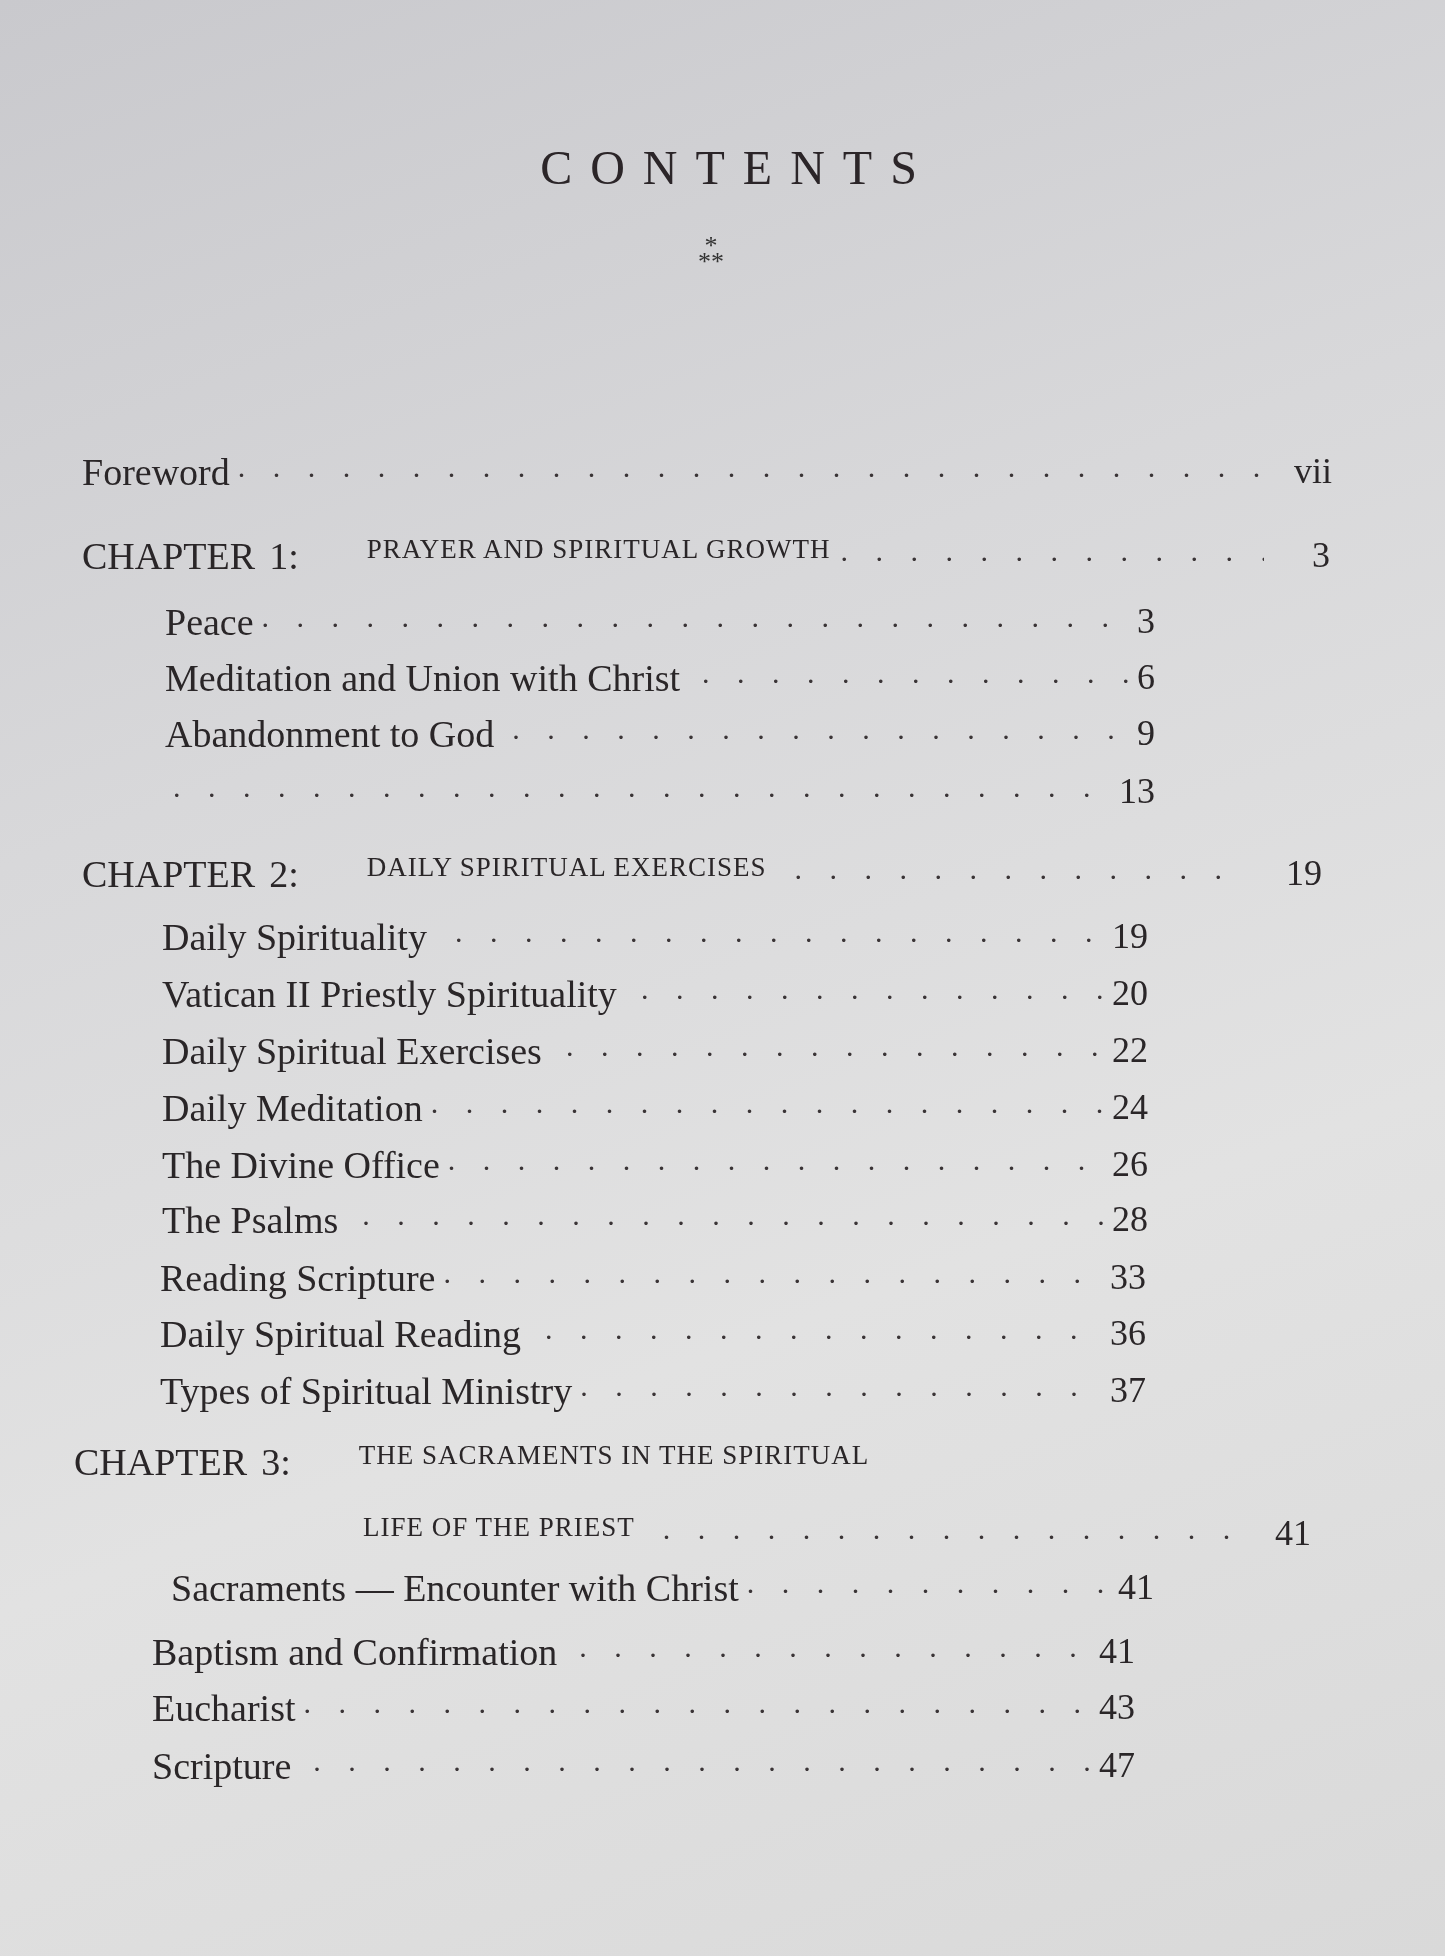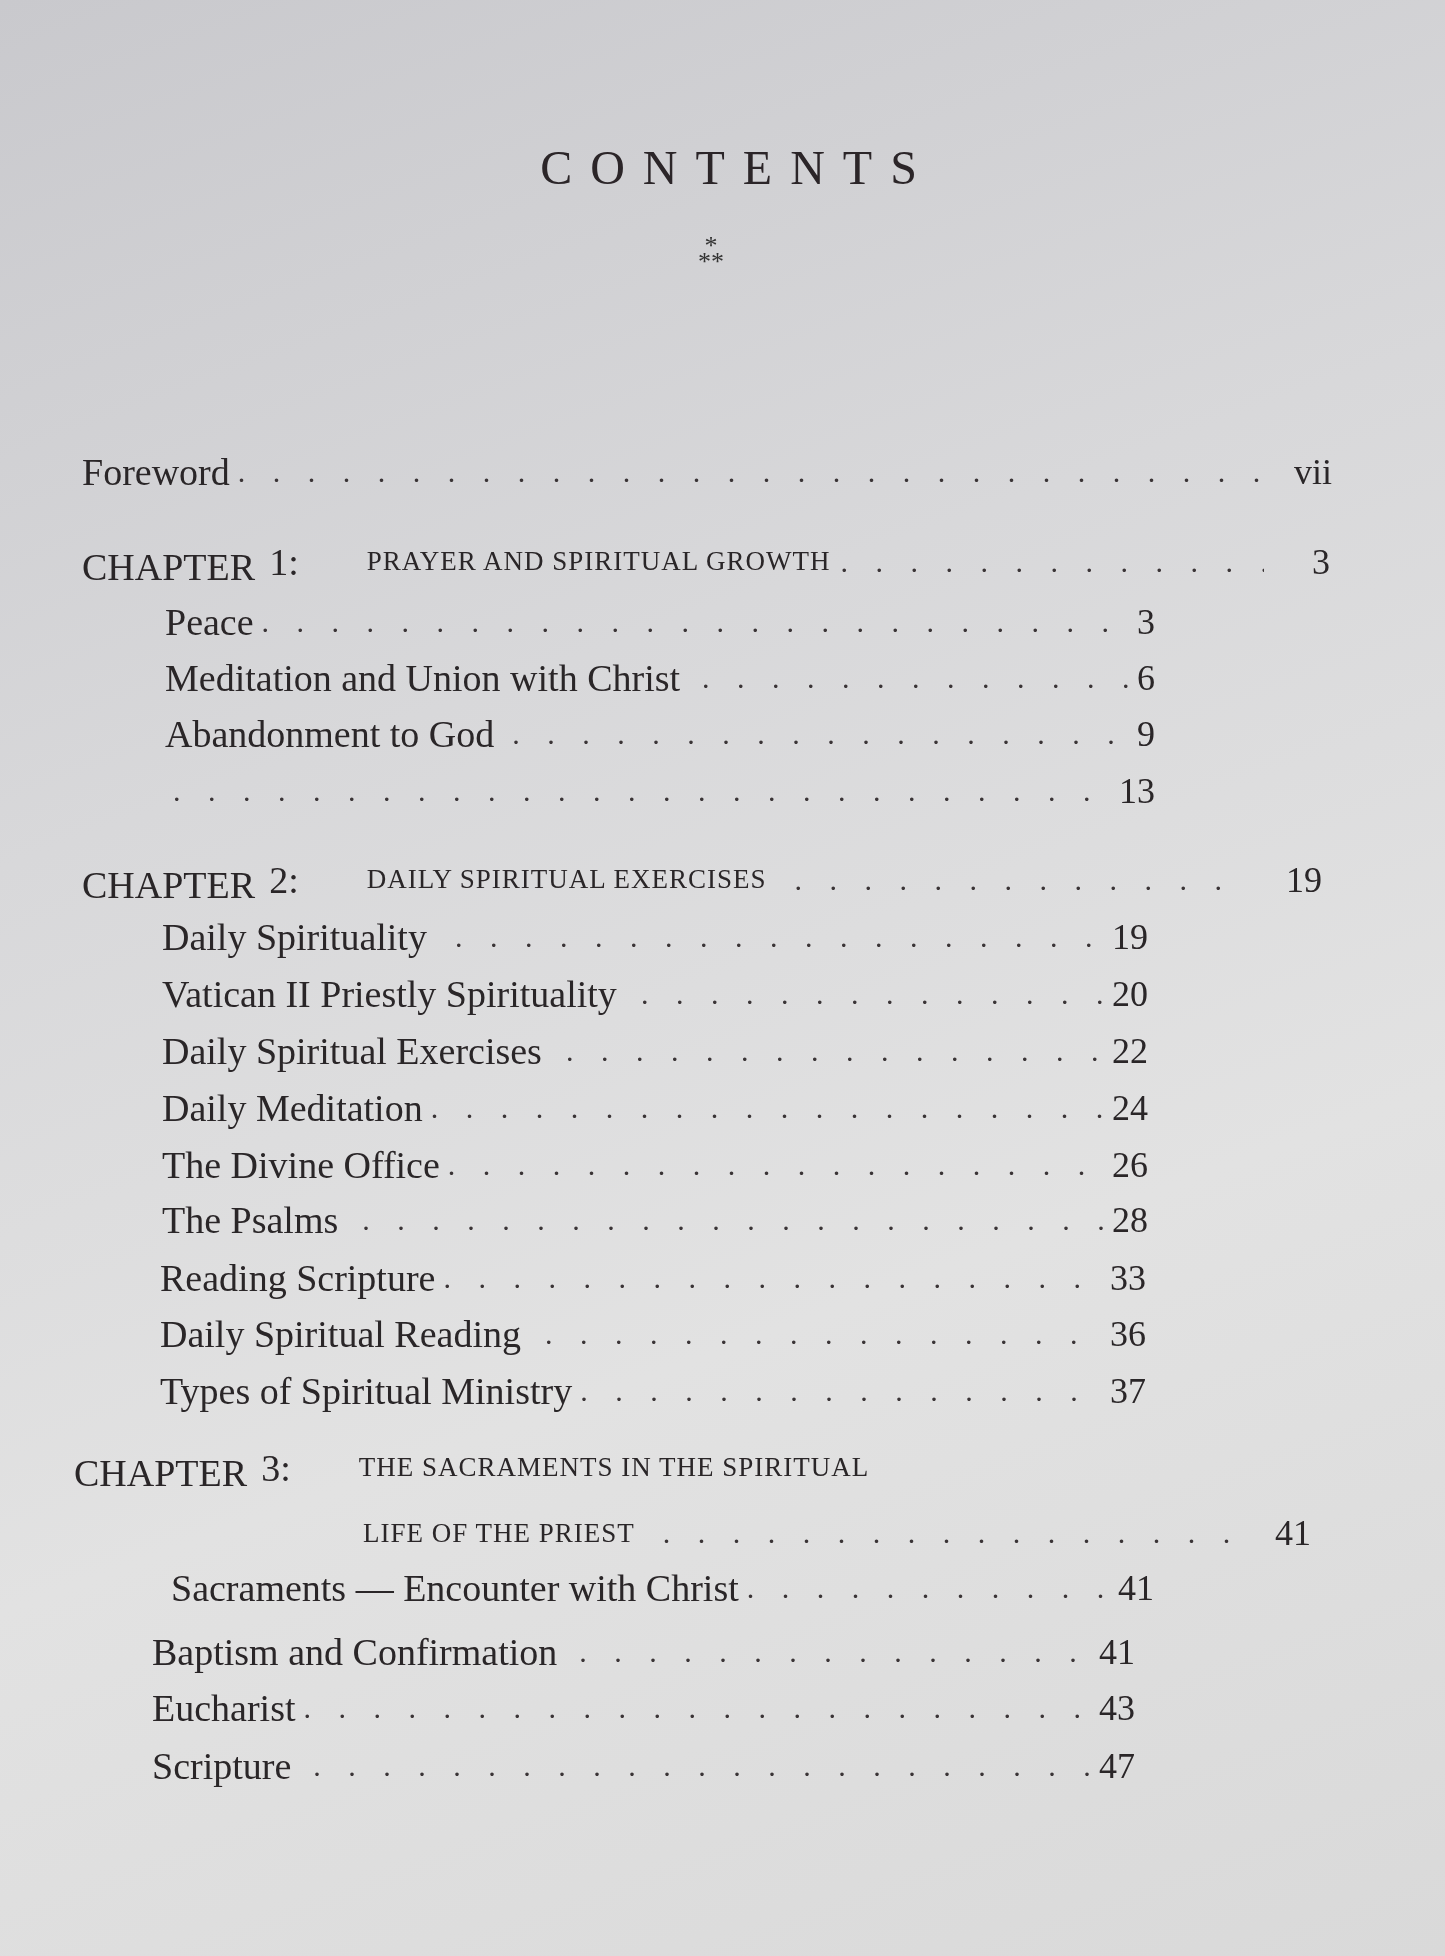--- a/index.html
+++ b/index.html
@@ -12,24 +12,24 @@
   .page { position:absolute; left:0; top:0; width:1445px; height:1956px; }
   .title {
     position:absolute; top:140px; left:0; width:1445px; text-align:center;
     font-size:48px; letter-spacing:18px; padding-left:15px; color:#2b2528;
   }
   .orn {
     position:absolute; top:238px; left:0; width:1422px; text-align:center;
     font-size:26px; line-height:16px; color:#333;
   }
   .row {
-    position:absolute; display:flex; align-items:center; white-space:nowrap;
+    position:absolute; display:flex; align-items:flex-start; white-space:nowrap;
   }
   .label { font-size:38px; }
-  .ch-label { font-size:38px;margin-top:11px; }
+  .ch-label { font-size:38px; }
   .ch-num { font-size:38px; margin-left:14px; }
   .ch-title { font-size:27px; letter-spacing:1px; margin-left:68px; }
   .dots {
     flex:1; overflow:hidden; margin:0 8px; font-size:30px; letter-spacing:10px;
     color:#3a3436;
   }
   .dots::after { content:". . . . . . . . . . . . . . . . . . . . . . . . . . . . . . . . . . . . . . . . . . . . . . . . . . . . . . . . . . . . . . ."; }
   .pg { font-size:36px; text-align:right; }
 </style>
 </head>

